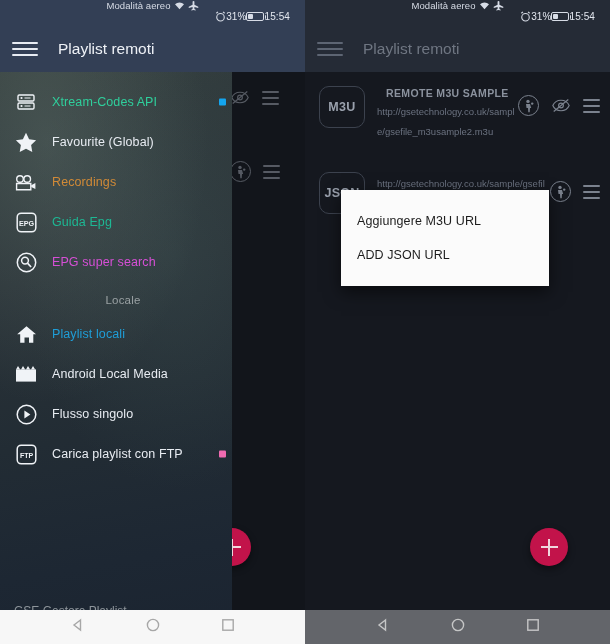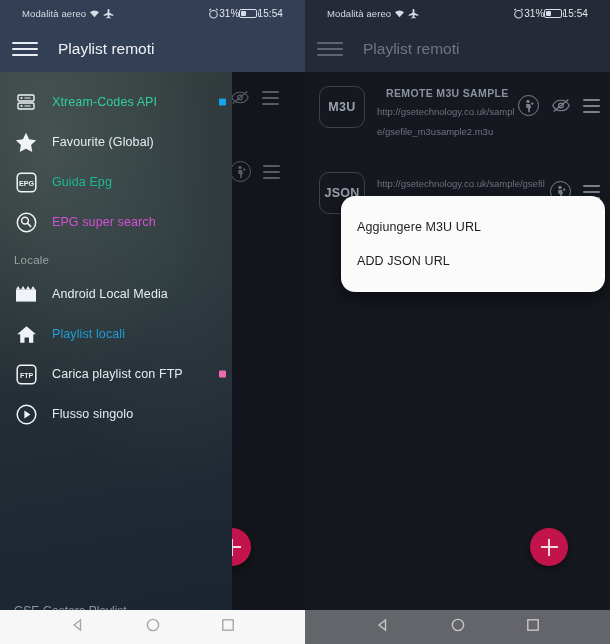--- a/index.html
+++ b/index.html
@@ -12,22 +12,23 @@
   .screen-wrap { position: relative; width: 610px; height: 644px; display: flex; }
 
   
   .panel { position: relative; width: 305px; height: 644px; overflow: hidden; background: #15181f; }
 
   
   .statusbar {
     position: relative; height: 26px; width: 100%;
     background: #333f55;
     display: flex; align-items: center;
-    padding: 0 22px;
+    padding: 0 15px;
     z-index: 40;
+    flex-direction: column;
   }
   .panel.right .statusbar { background: #252b36; }
   .sb-left { display: flex; align-items: center; gap: 3px; }
   .sb-text { font-size: 9.5px; color: #d7dce6; letter-spacing: .1px; }
   .sb-right { margin-left: auto; display: flex; align-items: center; }
   .sb-right .sb-text { font-size: 10px; color: #e3e7ef; }
   .ic-wifi, .ic-plane, .ic-alarm { display: inline-block; line-height: 1; }
   .ic-wifi svg, .ic-plane svg, .ic-alarm svg { display: block; }
   .battery {
     width: 18px; height: 9px; border: 1.2px solid #d7dce6; border-radius: 2px;
@@ -99,31 +100,31 @@
   .panel.right .nav-ic { stroke: #d7d7d7; }
   .drawer {
     position: absolute; left: 0; top: 0; bottom: 0; width: 232px; z-index: 25;
     background:
       radial-gradient(120% 70% at 20% 22%, rgba(120,140,130,.30) 0%, rgba(60,75,75,0) 58%),
       radial-gradient(110% 60% at 75% 40%, rgba(70,95,95,.26) 0%, rgba(40,55,60,0) 60%),
       linear-gradient(170deg, #39423f 0%, #303a3c 18%, #2a3338 42%, #222c34 66%, #1d2733 85%, #1b2430 100%);
     padding-top: 10px;
     overflow: hidden;
   }
-  .drawer-section { font-size: 11.5px; color: #9aa1a3; padding: 12px 0 8px 14px; letter-spacing: .2px; }
+  .drawer-section { font-size: 11.5px; color: #9aa1a3; padding: 12px 0 8px 14px; letter-spacing: .2px; text-align: center; }
   .drawer-item { position: relative; display: flex; align-items: center; height: 40px; padding-left: 14px; }
   .drawer-ic { flex: 0 0 auto; width: 24px; height: 24px; display: flex; align-items: center; justify-content: center; }
   .drawer-label { margin-left: 14px; font-size: 12.5px; letter-spacing: .1px; }
   .dot { position: absolute; right: 6px; top: 50%; transform: translateY(-50%); width: 7px; height: 7px; border-radius: 1px; }
   .drawer-footer { position: absolute; left: 14px; bottom: 26px; font-size: 12px; color: #8e959b; }
 
   .shade { position: absolute; left: 220px; top: 0; bottom: 0; width: 85px; background: rgba(0,0,0,.30); z-index: 12; }
   .dialog {
-    position: absolute; left: 36px; top: 196px; width: 264px;
-    background: #fbfbfb; border-radius: 14px; z-index: 35;
+    position: absolute; left: 36px; top: 190px; width: 208px;
+    background: #fbfbfb; border-radius: 0; z-index: 35;
     box-shadow: 0 6px 16px rgba(0,0,0,.55);
     padding: 14px 0;
   }
   .dialog-item { padding: 10px 16px; font-size: 12.5px; color: #1c1c1c; letter-spacing: .1px; }
 </style>
 </head>
 <body>
 
 <div class="screen-wrap">
 
@@ -239,20 +240,31 @@
 
       <div class="drawer-item">
         <span class="drawer-ic">
           <svg width="22" height="21" viewBox="0 0 22 21">
               <path d="M11 .8l3.1 6.4 7 1-5 4.9 1.2 7-6.3-3.3-6.3 3.3 1.2-7-5-4.9 7-1z" fill="#f0f3f7"></path>
             </svg>
         </span>
         <span class="drawer-label" style="color:#e8ecf2">Favourite (Global)</span>
       </div>
 
+      <div class="drawer-item">
+        <span class="drawer-ic">
+          <svg width="22" height="17" viewBox="0 0 22 17">
+              <circle cx="5" cy="5" r="3.3" fill="none" stroke="#f0f3f7" stroke-width="1.4"></circle>
+              <circle cx="12.2" cy="5" r="3.3" fill="none" stroke="#f0f3f7" stroke-width="1.4"></circle>
+              <path d="M1.6 9.5h14.2v6.2H1.6z" fill="none" stroke="#f0f3f7" stroke-width="1.4"></path>
+              <path d="M16.2 11.3l4.2-2.2v6l-4.2-2.2z" fill="#f0f3f7"></path>
+            </svg>
+        </span>
+        <span class="drawer-label" style="color:#d18a37">Recordings</span>
+      </div>
 
       <div class="drawer-item">
         <span class="drawer-ic">
           <svg width="21" height="21" viewBox="0 0 21 21">
               <rect x="1.2" y="1.2" width="18.6" height="18.6" rx="4" fill="none" stroke="#f0f3f7" stroke-width="1.5"></rect>
               <text x="10.5" y="13.6" font-family="Liberation Sans, sans-serif" font-size="7.2" font-weight="bold" fill="#f0f3f7" text-anchor="middle">EPG</text>
             </svg>
         </span>
         <span class="drawer-label" style="color:#1db894">Guida Epg</span>
       </div>
@@ -266,56 +278,56 @@
             </svg>
         </span>
         <span class="drawer-label" style="color:#d64fd6">EPG super search</span>
       </div>
 
 
       <div class="drawer-section">Locale</div>
 
       <div class="drawer-item">
         <span class="drawer-ic">
+          <svg width="21" height="19" viewBox="0 0 21 19">
+              <path d="M10.5 1.2 20 9.3h-2.7v8.4h-4.3v-5.2H8.5v5.2H4.2V9.3H1.2z" fill="#f0f3f7"></path>
+            </svg>
+        </span>
+        <span class="drawer-label" style="color:#1f9ed8">Playlist locali</span>
+      </div>
+
+      <div class="drawer-item">
+        <span class="drawer-ic">
           <svg width="22" height="18" viewBox="0 0 22 18">
               <path d="M1 4.4h20v12.2H1z" fill="#f0f3f7"></path>
               <path d="M1 4.4 3 1l2.2 3.4M6 4.4 8 1l2.2 3.4M11 4.4 13 1l2.2 3.4M16 4.4 18 1l2.2 3.4" fill="#f0f3f7"></path>
             </svg>
         </span>
         <span class="drawer-label" style="color:#e8ecf2">Android Local Media</span>
       </div>
 
       <div class="drawer-item">
         <span class="drawer-ic">
-          <svg width="21" height="19" viewBox="0 0 21 19">
-              <path d="M10.5 1.2 20 9.3h-2.7v8.4h-4.3v-5.2H8.5v5.2H4.2V9.3H1.2z" fill="#f0f3f7"></path>
-            </svg>
-        </span>
-        <span class="drawer-label" style="color:#1f9ed8">Playlist locali</span>
+          <svg width="21" height="21" viewBox="0 0 21 21">
+              <circle cx="10.5" cy="10.5" r="9.3" fill="none" stroke="#f0f3f7" stroke-width="1.5"></circle>
+              <path d="M8.4 6.4 14.4 10.5 8.4 14.6z" fill="#f0f3f7"></path>
+            </svg>
+        </span>
+        <span class="drawer-label" style="color:#e8ecf2">Flusso singolo</span>
       </div>
 
       <div class="drawer-item">
         <span class="drawer-ic">
           <svg width="21" height="21" viewBox="0 0 21 21">
               <rect x="1.2" y="1.2" width="18.6" height="18.6" rx="4" fill="none" stroke="#f0f3f7" stroke-width="1.5"></rect>
               <text x="10.5" y="13.6" font-family="Liberation Sans, sans-serif" font-size="7" font-weight="bold" fill="#f0f3f7" text-anchor="middle">FTP</text>
             </svg>
         </span>
         <span class="drawer-label" style="color:#e8ecf2">Carica playlist con FTP</span>
         <span class="dot" style="background:#ef6ab0"></span>
-      </div>
-
-      <div class="drawer-item">
-        <span class="drawer-ic">
-          <svg width="21" height="21" viewBox="0 0 21 21">
-              <circle cx="10.5" cy="10.5" r="9.3" fill="none" stroke="#f0f3f7" stroke-width="1.5"></circle>
-              <path d="M8.4 6.4 14.4 10.5 8.4 14.6z" fill="#f0f3f7"></path>
-            </svg>
-        </span>
-        <span class="drawer-label" style="color:#e8ecf2">Flusso singolo</span>
       </div>
 
       <div class="drawer-footer">GSE Gestore Playlist</div>
     </div>
 
     <div class="navbar">
       <span class="nav-back">
         <svg class="nav-ic" width="16" height="16" viewBox="0 0 16 16" fill="none" stroke-width="1.4">
             <path d="M10.5 3 4 8l6.5 5z"></path>
           </svg>

